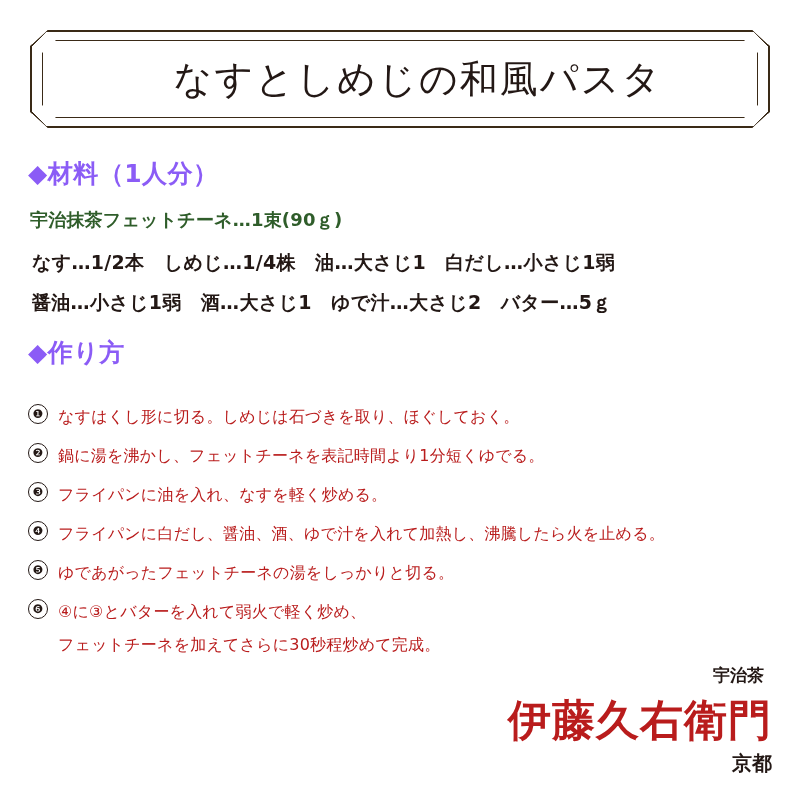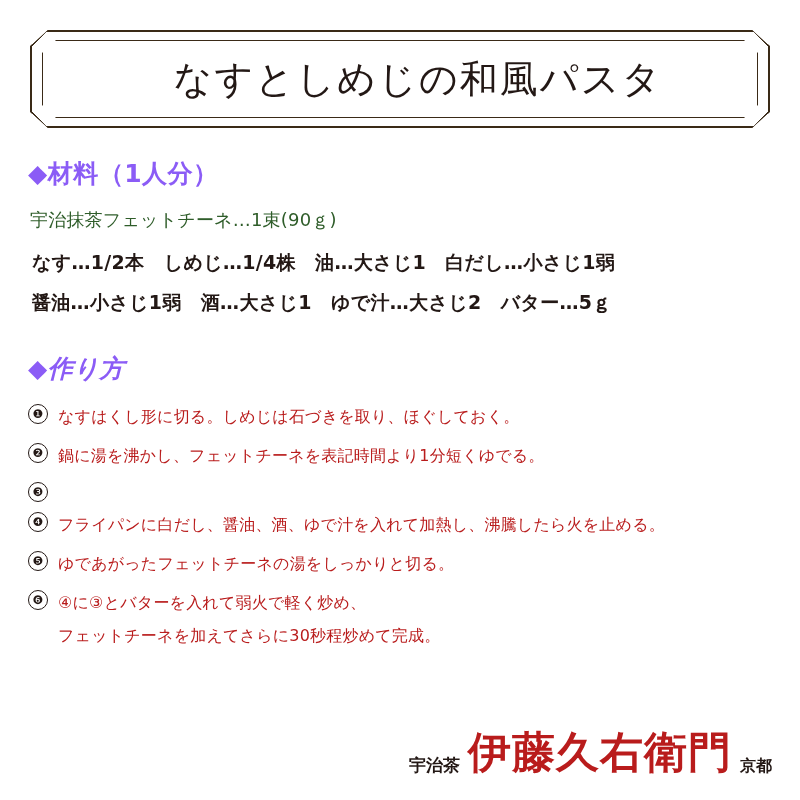--- a/index.html
+++ b/index.html
@@ -84,29 +84,29 @@
   
   .section-head {
     position: absolute;
     font-size: 25px;
     font-weight: bold;
     color: #8b5cf6;
     letter-spacing: 0.5px;
     white-space: nowrap;
   }
   #head-ingredients { left: 28px; top: 157px; }
-  #head-steps { left: 28px; top: 352px; font-style: italic; }
+  #head-steps { left: 28px; top: 336px; }
 
   
   .ing-highlight {
     position: absolute;
     left: 30px;
     top: 208px;
     font-size: 18px;
-    font-weight: normal;
+    font-weight: bold;
     color: #2f5d2a;
     letter-spacing: 0.2px;
     white-space: nowrap;
   }
   .ing-line {
     position: absolute;
     left: 32px;
     font-size: 19px;
     color: #231815;
     letter-spacing: 0.3px;
@@ -154,39 +154,40 @@
   }
 
   
   .brand {
     position: absolute;
     right: 28px;
     bottom: 18px;
     display: flex;
     align-items: flex-end;
     white-space: nowrap;
+    flex-direction: column;
   }
   .brand-pre {
     font-family: "DejaVu Serif", "Liberation Serif", serif;
     font-size: 17px;
     margin-right: 8px;
     margin-bottom: 5px;
     color: #231815;
     font-weight: bold;
   }
   .brand-main {
     font-family: "DejaVu Serif", "Liberation Serif", serif;
     font-size: 43px;
     font-weight: bold;
     letter-spacing: 1px;
     color: #b91c1c;
   }
   .brand-post {
     font-family: "DejaVu Serif", "Liberation Serif", serif;
-    font-size: 16px;
+    font-size: 20px;
     margin-left: 8px;
     margin-bottom: 5px;
     color: #231815;
     font-weight: bold;
   }
 </style>
 </head>
 <body>
 
 <div class="page">
@@ -219,20 +220,21 @@
     <div class="step">
       <div class="step-num">❷</div>
       <div class="step-body">
         <span>鍋に湯を沸かし、フェットチーネを表記時間より1分短くゆでる。</span>
       </div>
     </div>
 
     <div class="step">
       <div class="step-num">❸</div>
       <div class="step-body">
+        <span>フライパンに油を入れ、なすを軽く炒める。</span>
       </div>
     </div>
 
     <div class="step">
       <div class="step-num">❹</div>
       <div class="step-body">
         <span>フライパンに白だし、醤油、酒、ゆで汁を入れて加熱し、沸騰したら火を止める。</span>
       </div>
     </div>
 

